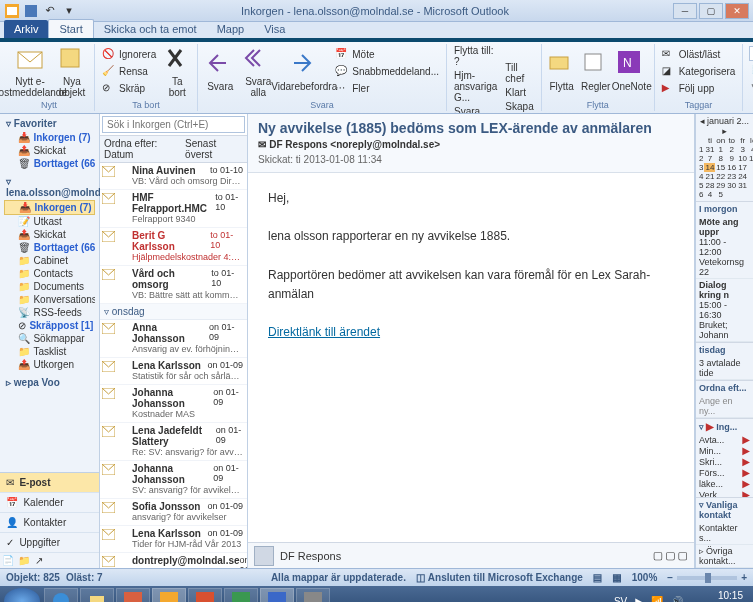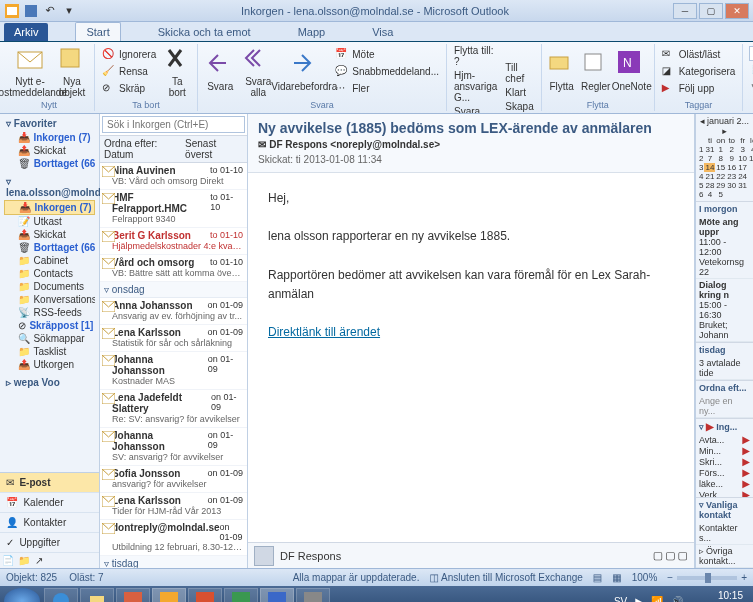--- a/index.html
+++ b/index.html
@@ -4,21 +4,21 @@
 <style>
 * { margin: 0; padding: 0; box-sizing: border-box; font-family: "Segoe UI", Tahoma, sans-serif; }
 body { width: 753px; height: 602px; background: #fff; font-size: 11px; color: #333; overflow: hidden; }
 .titlebar { height: 22px; background: linear-gradient(#dce7f5,#c8d8ed); display: flex; align-items: center; padding: 0 4px; border-bottom: 1px solid #a0b8d8; }
 .qat { display: flex; gap: 3px; align-items: center; }
 .qat-btn { width: 16px; height: 16px; display: flex; align-items: center; justify-content: center; cursor: pointer; }
 .title-text { flex: 1; text-align: center; font-size: 11px; color: #3b5a82; }
 .win-controls { display: flex; gap: 2px; }
 .win-btn { width: 24px; height: 16px; background: #d8e3f0; border: 1px solid #9cb6d6; display: flex; align-items: center; justify-content: center; font-size: 9px; cursor: pointer; }
 .win-close { background: #d77a5e; color: #fff; }
-.ribbon-tabs { height: 20px; background: #dce7f5; display: flex; align-items: flex-end; padding-left: 4px; border-bottom: 1px solid #0c4a6e; gap: 27px; }
+.ribbon-tabs { height: 20px; background: #dce7f5; display: flex; align-items: flex-end; padding-left: 4px; border-bottom: 4px solid #0c4a6e; }
 .ribbon-tab { padding: 3px 10px; font-size: 11px; color: #3b5a82; cursor: pointer; }
 .ribbon-tab.file { background: #2a5696; color: #fff; border-radius: 2px 2px 0 0; }
 .ribbon-tab.active { background: #f4f7fb; border: 1px solid #a0b8d8; border-bottom: none; border-radius: 2px 2px 0 0; }
 .ribbon { height: 72px; background: linear-gradient(#f4f8fd,#e3ecf7); border-bottom: 1px solid #a0b8d8; display: flex; padding: 2px 4px; overflow: hidden; }
 .ribbon-group { border-right: 1px solid #c8d8ed; padding: 0 5px; display: flex; flex-direction: column; }
 .ribbon-group-content { flex: 1; display: flex; align-items: center; gap: 4px; }
 .ribbon-group-label { text-align: center; font-size: 9px; color: #5a7aa8; padding: 1px 0; }
 .big-btn { width: 42px; display: flex; flex-direction: column; align-items: center; gap: 2px; cursor: pointer; }
 .big-btn .ico { width: 28px; height: 28px; }
 .big-btn span { font-size: 10px; text-align: center; line-height: 1.1; }
@@ -36,21 +36,21 @@
 .nav-buttons { margin-top: auto; border-top: 1px solid #c0d0e4; }
 .nav-btn { padding: 4px 6px; display: flex; align-items: center; gap: 5px; cursor: pointer; border-bottom: 1px solid #d8e3f0; }
 .nav-btn.active { background: #fce7a8; }
 .nav-strip { display: flex; padding: 2px; gap: 4px; }
 .msglist { width: 148px; border-right: 1px solid #c0d0e4; display: flex; flex-direction: column; background: #fff; }
 .search-box { padding: 2px; border-bottom: 1px solid #d0d8e4; }
 .search-box input { width: 100%; font-size: 10px; border: 1px solid #b0c4de; padding: 2px 4px; }
 .sort-hdr { display: flex; justify-content: space-between; padding: 2px 4px; font-size: 10px; background: #eef3fa; border-bottom: 1px solid #d0d8e4; }
 .msg-scroll { flex: 1; overflow-y: auto; overflow-x: hidden; }
 .msg-group { padding: 2px 4px; font-size: 10px; color: #3b5a82; background: #f6f9fd; border-bottom: 1px solid #e6ecf4; cursor: pointer; }
-.msg-item { padding: 2px 4px 3px 12px; border-bottom: 1px solid #f0f3f8; cursor: pointer; position: relative; }
+.msg-item { padding: 2px 4px 3px 32px; border-bottom: 1px solid #f0f3f8; cursor: pointer; position: relative; }
 .msg-from { font-size: 10px; font-weight: bold; display: flex; justify-content: space-between; }
 .msg-from .date { font-weight: normal; font-size: 9px; }
 .msg-subj { font-size: 9px; color: #666; white-space: nowrap; overflow: hidden; text-overflow: ellipsis; }
 .msg-item.red .msg-from, .msg-item.red .msg-subj { color: #c03030; }
 .msg-ico { position: absolute; left: 2px; top: 3px; width: 13px; height: 11px; }
 .reading { flex: 1; display: flex; flex-direction: column; background: #fff; border-right: 1px solid #c0d0e4; }
 .reading-hdr { padding: 6px 10px; border-bottom: 1px solid #d8e0ea; background: #f6f9fd; }
 .reading-subj { font-size: 14px; color: #3b5a82; font-weight: 600; }
 .reading-from { font-size: 10px; padding: 3px 0; font-weight: bold; }
 .reading-meta { font-size: 10px; color: #666; padding: 1px 0; }
@@ -61,21 +61,21 @@
 .right-pane { width: 58px; background: #eef3fa; display: flex; flex-direction: column; font-size: 9px; border-left: 1px solid #c0d0e4; }
 .cal-mini { padding: 2px; text-align: center; }
 .cal-mini table { width: 100%; border-collapse: collapse; font-size: 8px; }
 .cal-mini td { padding: 0 1px; text-align: center; }
 .cal-mini .today { background: #f4b860; }
 .todo-hdr { padding: 2px 3px; font-weight: bold; color: #3b5a82; border-top: 1px solid #d0d8e4; }
 .todo-item { padding: 1px 3px; border-bottom: 1px solid #e0e8f0; cursor: pointer; }
 .todo-cats { flex:1; overflow: hidden; }
 .todo-cat { display: flex; align-items: center; justify-content: space-between; padding: 0 3px; }
 .flag { color: #c03030; font-size: 10px; }
-.statusbar { height: 18px; background: linear-gradient(#dce7f5,#c0d4ec); border-top: 1px solid #a0b8d8; display: flex; align-items: center; padding: 0 6px; font-size: 10px; color: #3b5a82; gap: 12px; }
+.statusbar { height: 18px; background: linear-gradient(#dce7f5,#c0d4ec); border-top: 1px solid #a0b8d8; display: flex; align-items: center; padding: 0 6px; font-size: 10px; color: #3b5a82; gap: 6px; font-weight: bold; }
 .status-right { margin-left: auto; display: flex; align-items: center; gap: 10px; }
 .zoom { display: flex; align-items: center; gap: 4px; }
 .zoom-bar { width: 60px; height: 4px; background: #b0c4de; position: relative; }
 .zoom-thumb { width: 6px; height: 10px; background: #6a86ac; position: absolute; top: -3px; left: 28px; }
 .taskbar { height: 30px; background: linear-gradient(#4a6a94,#2a4870); display: flex; align-items: center; padding: 0 4px; }
 .tb-start { width: 36px; height: 26px; border-radius: 50%; background: radial-gradient(#6aa8e8,#2a5696); cursor: pointer; }
 .tb-apps { display: flex; gap: 2px; margin-left: 4px; }
 .tb-app { width: 34px; height: 26px; background: rgba(255,255,255,0.12); border: 1px solid rgba(255,255,255,0.18); display: flex; align-items: center; justify-content: center; cursor: pointer; }
 .tb-app.active { background: rgba(255,255,255,0.3); }
 .tb-tray { margin-left: auto; color: #fff; font-size: 10px; display: flex; align-items: center; gap: 8px; padding-right: 6px; }

